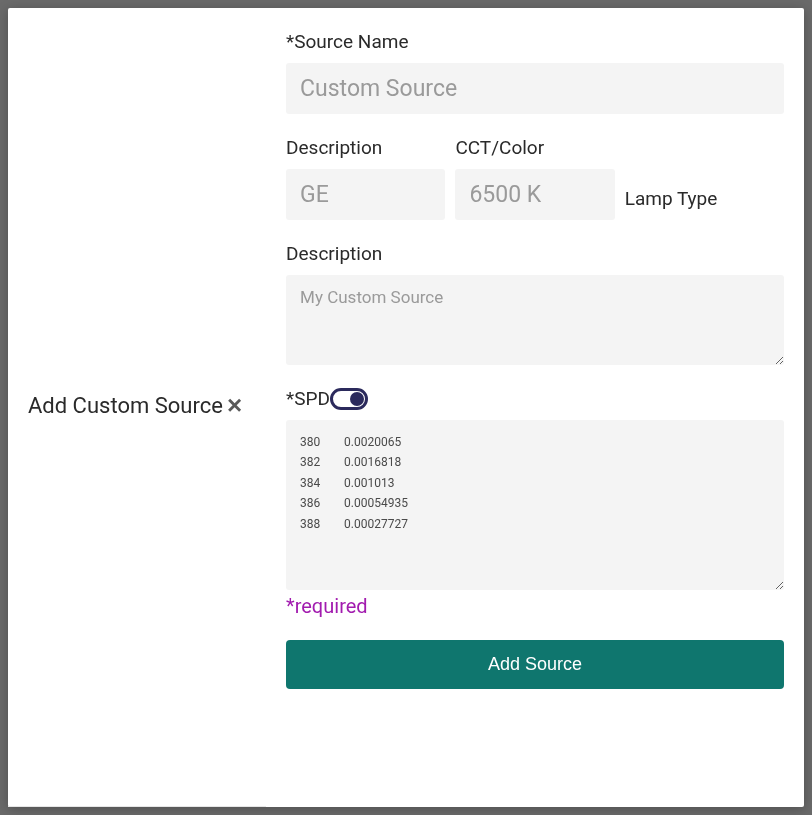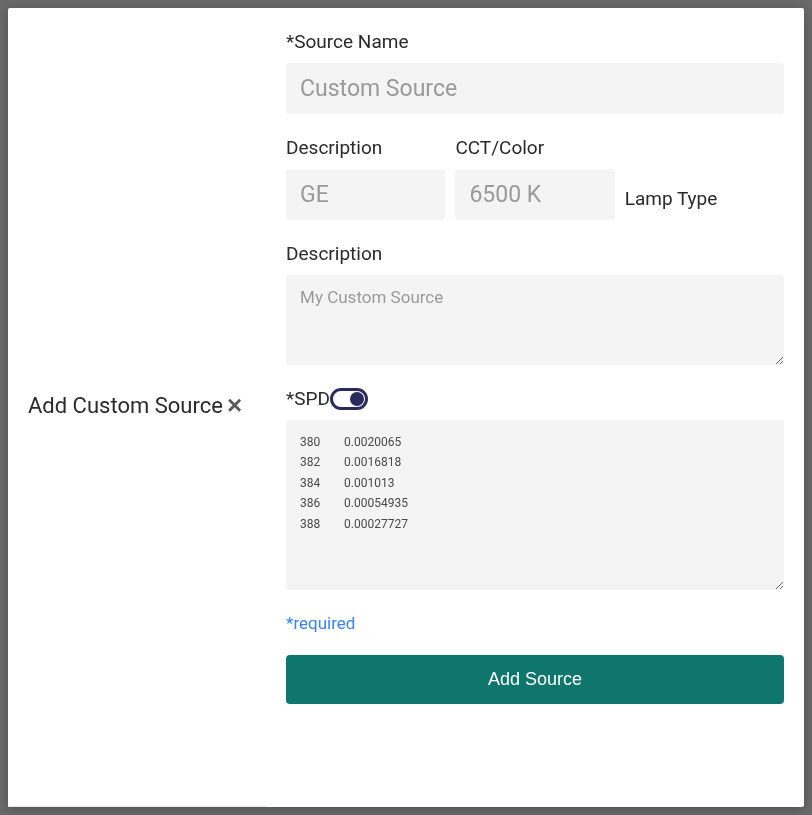--- a/index.html
+++ b/index.html
@@ -115,23 +115,23 @@
     .toggle-knob {
       position: absolute;
       width: 14px;
       height: 14px;
       border-radius: 50%;
       background: #2b2a5c;
       top: 1px;
       right: 1px;
     }
     .required-note {
-      font-size: 17px;
-      color: #3b82f6;
-      margin-top: 19px;
+      font-size: 20px;
+      color: #a21caf;
+      margin-top: 0;
     }
     .submit-btn {
       display: block;
       width: 100%;
       background: #0f766e;
       color: #fff;
       border: none;
       border-radius: 4px;
       padding: 14px 0;
       font-size: 18px;

